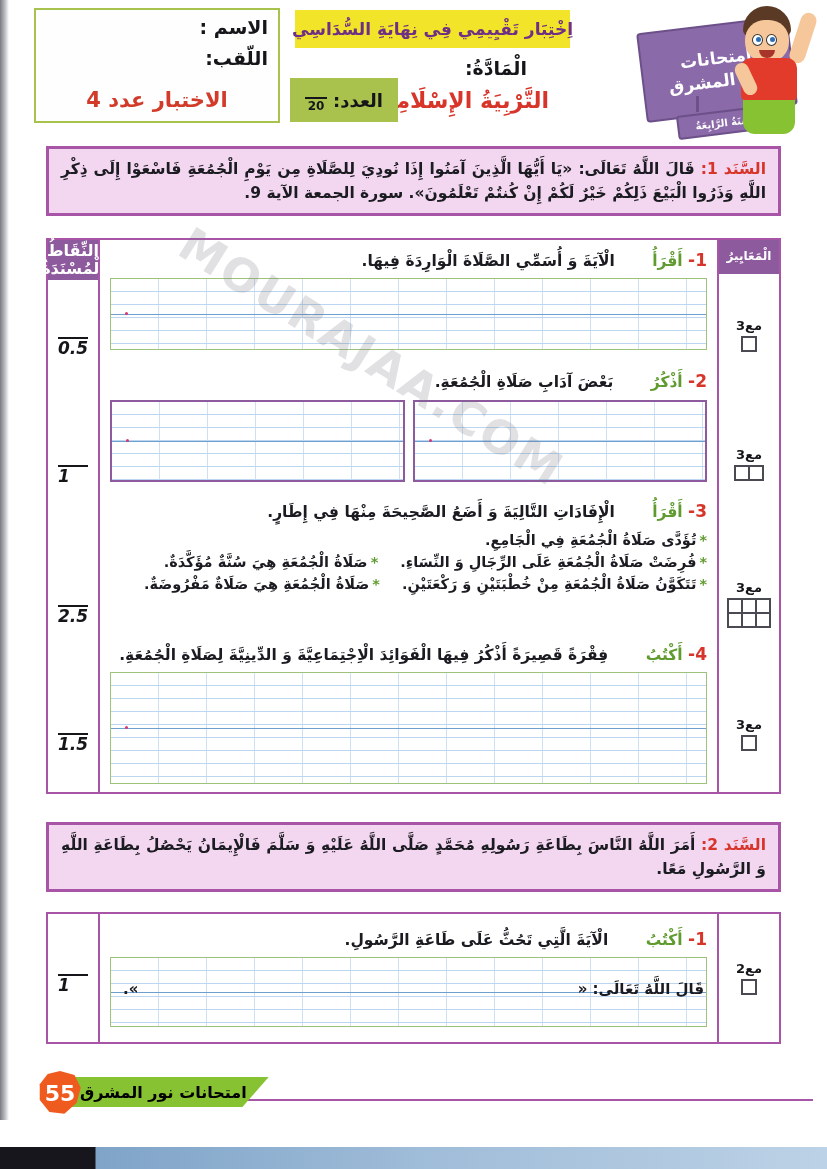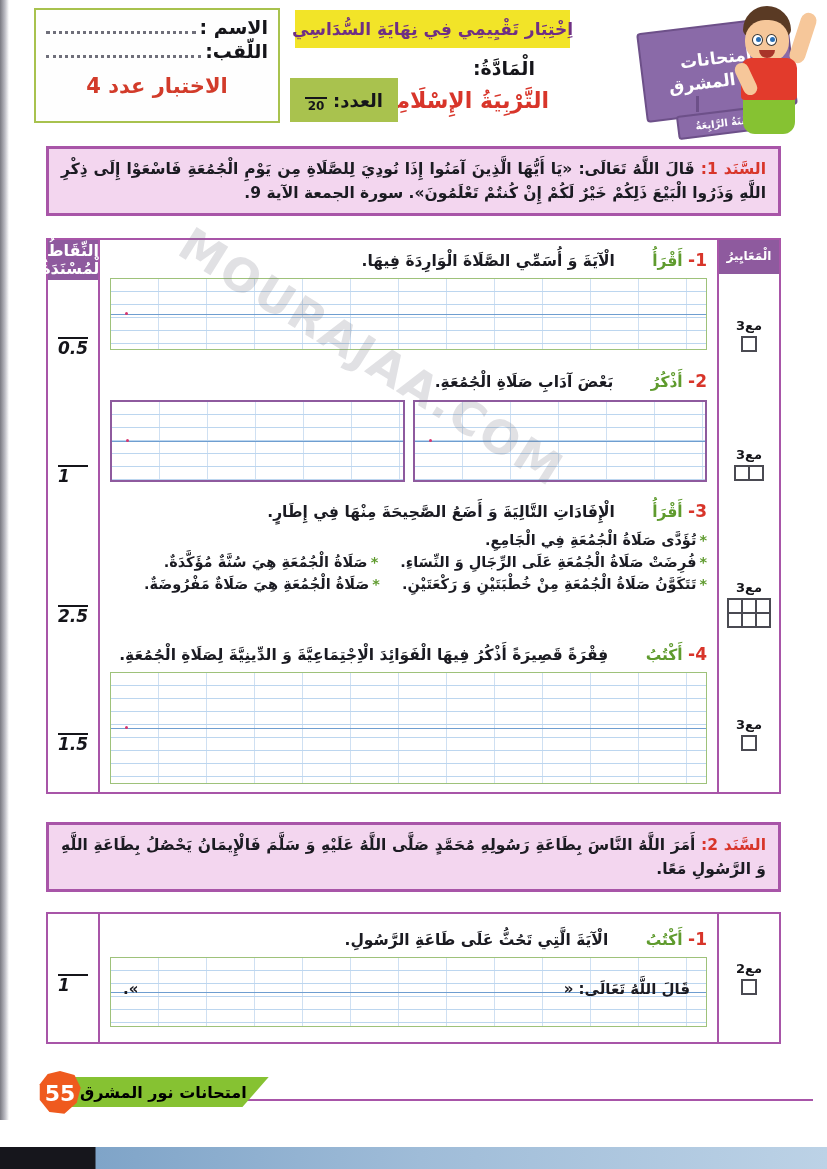--- a/index.html
+++ b/index.html
@@ -37,20 +37,21 @@
     position: absolute;
     left: 34px; top: 8px;
     width: 246px; height: 115px;
     border: 2px solid #a8c24e;
     background: #fefefe;
     box-sizing: border-box;
     padding: 6px 10px 0 10px;
   }
   .name-row {
     display: flex; align-items: baseline;
+    flex-direction: column;
     justify-content: flex-start;
     gap: 4px;
     margin-bottom: 2px;
   }
   .name-label {
     font-size: 19px; font-weight: bold; color: #15151a;
     white-space: nowrap;
   }
   .dots {
     flex: 1;
@@ -70,21 +71,21 @@
     right: 257px; top: 10px;
     width: 275px; height: 38px;
     background: #f2e428;
     display: flex; align-items: center; justify-content: center;
     color: #6f2f84;
     font-size: 17px; font-weight: bold;
     white-space: nowrap;
   }
   .subject-label {
     position: absolute;
-    right: 292px; top: 57px;
+    right: 300px; top: 57px;
     font-size: 19px; font-weight: bold; color: #15151a;
   }
   .subject-value {
     position: absolute;
     right: 278px; top: 88px;
     font-size: 22px; font-weight: bold; color: #d8352a;
     white-space: nowrap;
   }
   .mark-box {
     position: absolute;
@@ -266,21 +267,21 @@
     font-size: 14.5px; font-weight: bold;
     color: #1b1b22;
     margin: 3px 0;
     text-align: right;
   }
   .stmt { white-space: nowrap; }
   .star { color: #5f9b2e; font-weight: bold; margin-left: 3px; }
 
   .q1b-line {
     position: absolute;
-    right: 16px; top: 50%;
+    right: 2px; top: 50%;
     transform: translateY(-12px);
     font-size: 15px; font-weight: bold; color: #1b1b22;
   }
   .q1b-close {
     position: absolute;
     left: 12px; top: 50%;
     transform: translateY(-12px);
     font-size: 15px; font-weight: bold; color: #1b1b22;
   }
 

